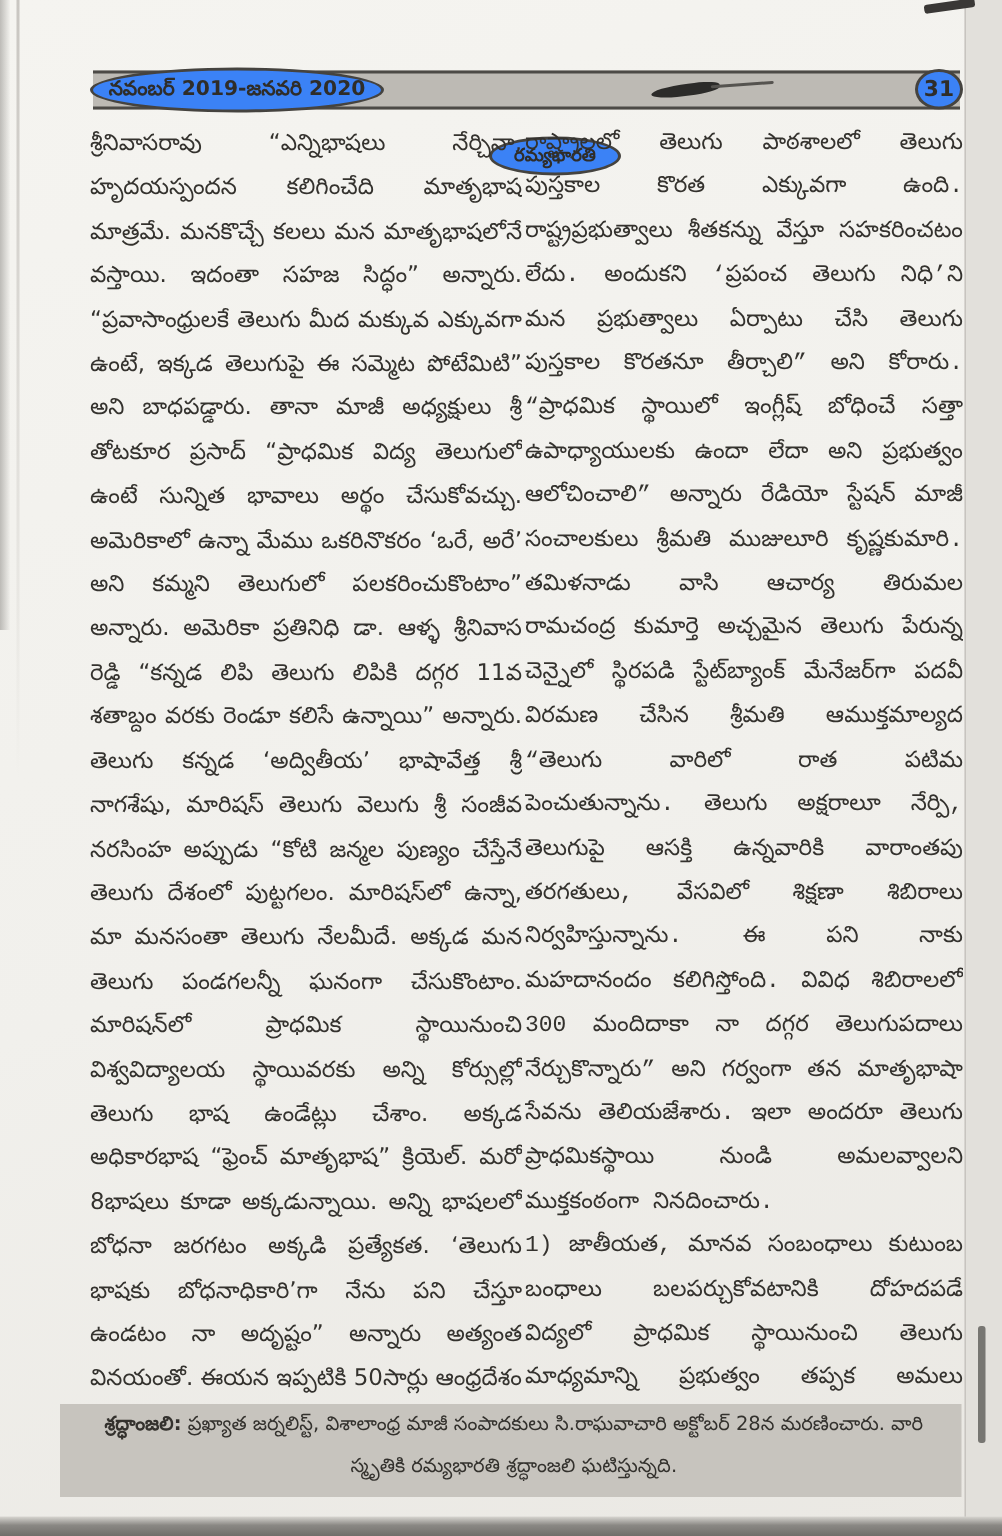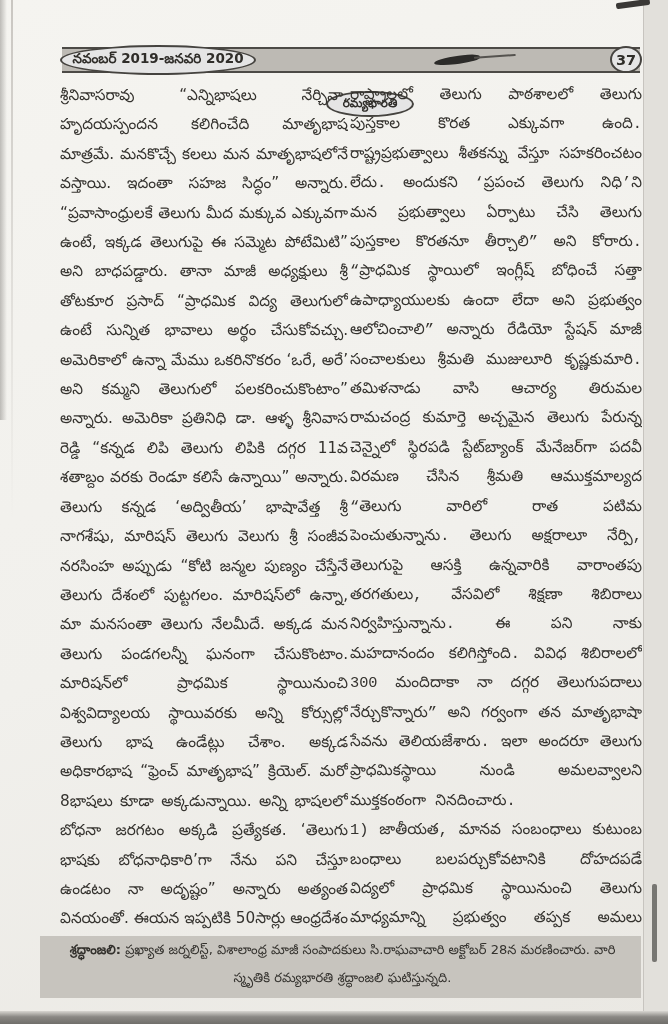--- a/index.html
+++ b/index.html
@@ -27,21 +27,21 @@
     background:#3a3836;transform:rotate(-8deg);border-radius:2px;}
   .fold-right{position:absolute;left:652px;top:884px;width:5px;height:78px;
     background:#5d5b57;border-radius:2px;opacity:.8;}
   .speck{position:absolute;left:170px;top:976px;width:9px;height:4px;
     background:#4a4845;transform:rotate(20deg);border-radius:2px;}
   
   .header-bar{position:absolute;left:62px;top:47px;width:578px;height:26px;
     background:#bdbab4;
     border-top:2px solid #4c4a46;border-bottom:2px solid #4c4a46;}
   .badge{position:absolute;display:flex;align-items:center;justify-content:center;
-    background:#e5e5e5;border:2px solid #45433f;border-radius:50%;
+    background:#3b82f6;border:2px solid #45433f;border-radius:50%;
     font-weight:bold;color:#2f2d29;white-space:nowrap;text-align:center;}
   .date-badge{left:-2px;top:-4px;width:196px;height:30px;font-size:13.5px;}
   .title-badge{left:264px;top:-2px;width:88px;height:26px;font-size:12px;margin-top:44px;}
   .page-badge{left:548px;top:-3px;width:32px;height:27px;font-size:14.5px;}
   .smudge{position:absolute;left:372px;top:7px;width:46px;height:8px;
     background:#2c2b29;border-radius:60% 40% 50% 50%;transform:rotate(-7deg);}
   .smudge::after{content:"";position:absolute;left:40px;top:4px;width:42px;height:2px;
     background:#55534f;transform:rotate(3deg);border-radius:2px;}
   
   .col{position:absolute;top:81px;height:862px;overflow:hidden;
@@ -66,21 +66,21 @@
   <div class="left-edge"></div>
   <div class="left-crease"></div>
   <div class="corner-mark"></div>
   <div class="fold-right"></div>
   <div class="speck"></div>
 
   <div class="header-bar">
     <span class="badge date-badge">నవంబర్ 2019-జనవరి 2020</span>
     <span class="badge title-badge">రమ్యభారతి</span>
     <span class="smudge"></span>
-    <span class="badge page-badge">37</span>
+    <span class="badge page-badge">31</span>
   </div>
 
   <div class="col col-left">
     <p>శ్రీనివాసరావు “ఎన్నిభాషలు నేర్చినా, హృదయస్పందన కలిగించేది మాతృభాష మాత్రమే. మనకొచ్చే కలలు మన మాతృభాషలోనే వస్తాయి. ఇదంతా సహజ సిద్ధం” అన్నారు. “ప్రవాసాంధ్రులకే తెలుగు మీద మక్కువ ఎక్కువగా ఉంటే, ఇక్కడ తెలుగుపై ఈ సమ్మెట పోటేమిటి” అని బాధపడ్డారు. తానా మాజీ అధ్యక్షులు శ్రీ తోటకూర ప్రసాద్ “ప్రాధమిక విద్య తెలుగులో ఉంటే సున్నిత భావాలు అర్థం చేసుకోవచ్చు. అమెరికాలో ఉన్నా మేము ఒకరినొకరం ‘ఒరే, అరే’ అని కమ్మని తెలుగులో పలకరించుకొంటాం” అన్నారు. అమెరికా ప్రతినిధి డా. ఆళ్ళ శ్రీనివాస రెడ్డి “కన్నడ లిపి తెలుగు లిపికి దగ్గర 11వ శతాబ్దం వరకు రెండూ కలిసే ఉన్నాయి” అన్నారు. తెలుగు కన్నడ ‘అద్వితీయ’ భాషావేత్త శ్రీ నాగశేషు, మారిషస్ తెలుగు వెలుగు శ్రీ సంజీవ నరసింహ అప్పుడు “కోటి జన్మల పుణ్యం చేస్తేనే తెలుగు దేశంలో పుట్టగలం. మారిషస్‌లో ఉన్నా, మా మనసంతా తెలుగు నేలమీదే. అక్కడ మన తెలుగు పండగలన్నీ ఘనంగా చేసుకొంటాం. మారిషన్‌లో ప్రాధమిక స్థాయినుంచి విశ్వవిద్యాలయ స్థాయివరకు అన్ని కోర్సుల్లో తెలుగు భాష ఉండేట్లు చేశాం. అక్కడ అధికారభాష “ఫ్రెంచ్ మాతృభాష” క్రియెల్. మరో 8భాషలు కూడా అక్కడున్నాయి. అన్ని భాషలలో బోధనా జరగటం అక్కడి ప్రత్యేకత. ‘తెలుగు భాషకు బోధనాధికారి’గా నేను పని చేస్తూ ఉండటం నా అదృష్టం” అన్నారు అత్యంత వినయంతో. ఈయన ఇప్పటికి 50సార్లు ఆంధ్రదేశం వచ్చారు. విమానం దిగగానే తెలుగు నేలకు సాష్టాంగ నమస్కారం చేస్తారు. వచ్చిన ప్రతిసారీ అన్ని పుణ్యక్షేత్ర సందర్శన చేసి అక్కడి పవిత్ర మృత్తికను మట్టిని సేకరించి మారిషస్ తీసుకు వెడతారు.</p>
 
   </div>
 
   <div class="col col-right">
     <p>రాష్ట్రాలలో తెలుగు పాఠశాలలో తెలుగు పుస్తకాల కొరత ఎక్కువగా ఉంది. రాష్ట్రప్రభుత్వాలు శీతకన్ను వేస్తూ సహకరించటం లేదు. అందుకని ‘ప్రపంచ తెలుగు నిధి’ని మన ప్రభుత్వాలు ఏర్పాటు చేసి తెలుగు పుస్తకాల కొరతనూ తీర్చాలి” అని కోరారు. “ప్రాధమిక స్థాయిలో ఇంగ్లీష్ బోధించే సత్తా ఉపాధ్యాయులకు ఉందా లేదా అని ప్రభుత్వం ఆలోచించాలి” అన్నారు రేడియో స్టేషన్ మాజీ సంచాలకులు శ్రీమతి ముజులూరి కృష్ణకుమారి. తమిళనాడు వాసి ఆచార్య తిరుమల రామచంద్ర కుమార్తె అచ్చమైన తెలుగు పేరున్న చెన్నైలో స్థిరపడి స్టేట్‌బ్యాంక్ మేనేజర్‌గా పదవీ విరమణ చేసిన శ్రీమతి ఆముక్తమాల్యద “తెలుగు వారిలో రాత పటిమ పెంచుతున్నాను. తెలుగు అక్షరాలూ నేర్పి, తెలుగుపై ఆసక్తి ఉన్నవారికి వారాంతపు తరగతులు, వేసవిలో శిక్షణా శిబిరాలు నిర్వహిస్తున్నాను. ఈ పని నాకు మహదానందం కలిగిస్తోంది. వివిధ శిబిరాలలో 300 మందిదాకా నా దగ్గర తెలుగుపదాలు నేర్చుకొన్నారు” అని గర్వంగా తన మాతృభాషా సేవను తెలియజేశారు. ఇలా అందరూ తెలుగు ప్రాధమికస్థాయి నుండి అమలవ్వాలని ముక్తకంఠంగా నినదించారు.</p>
     <p>1) జాతీయత, మానవ సంబంధాలు కుటుంబ బంధాలు బలపర్చుకోవటానికి దోహదపడే విద్యలో ప్రాధమిక స్థాయినుంచి తెలుగు మాధ్యమాన్ని ప్రభుత్వం తప్పక అమలు చేయాలి. 2) తెలుగు భాష మనుగడకు ఎప్పుడు ప్రమాదం వాటిల్లినా ప్రపంచ తెలుగువారు, రచయితలూ, మేధావులు వెంటనే స్పందించాలి. 3) ఇతర రాష్ట్రాల, దేశాలలోని తెలుగువారికి ‘సర్టిఫికేట్ కోర్సులు’ నిర్వహించాలి. 4) తెలుగు ‘ప్రపంచ తెలుగు’గా తీర్చిదిద్దటానికి సాంకేతిక, భాషా వేత్తలు ప్రభుత్వాలు, ప్రజలు కృషి చేయాలి. 5) న్యాయస్థానాలలో తెలుగు అమలుకున్న అవరోధాలను తొలగించే ప్రయత్నం జరగాలి.</p>

